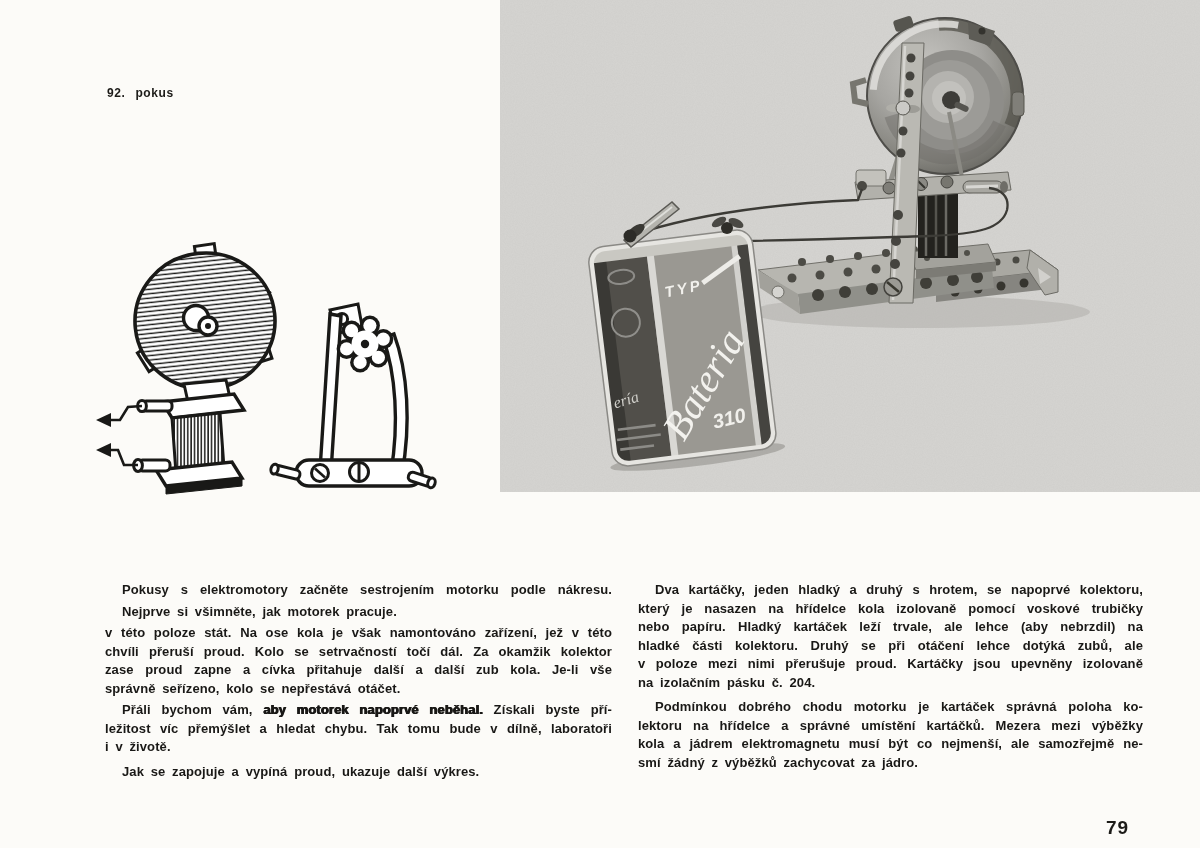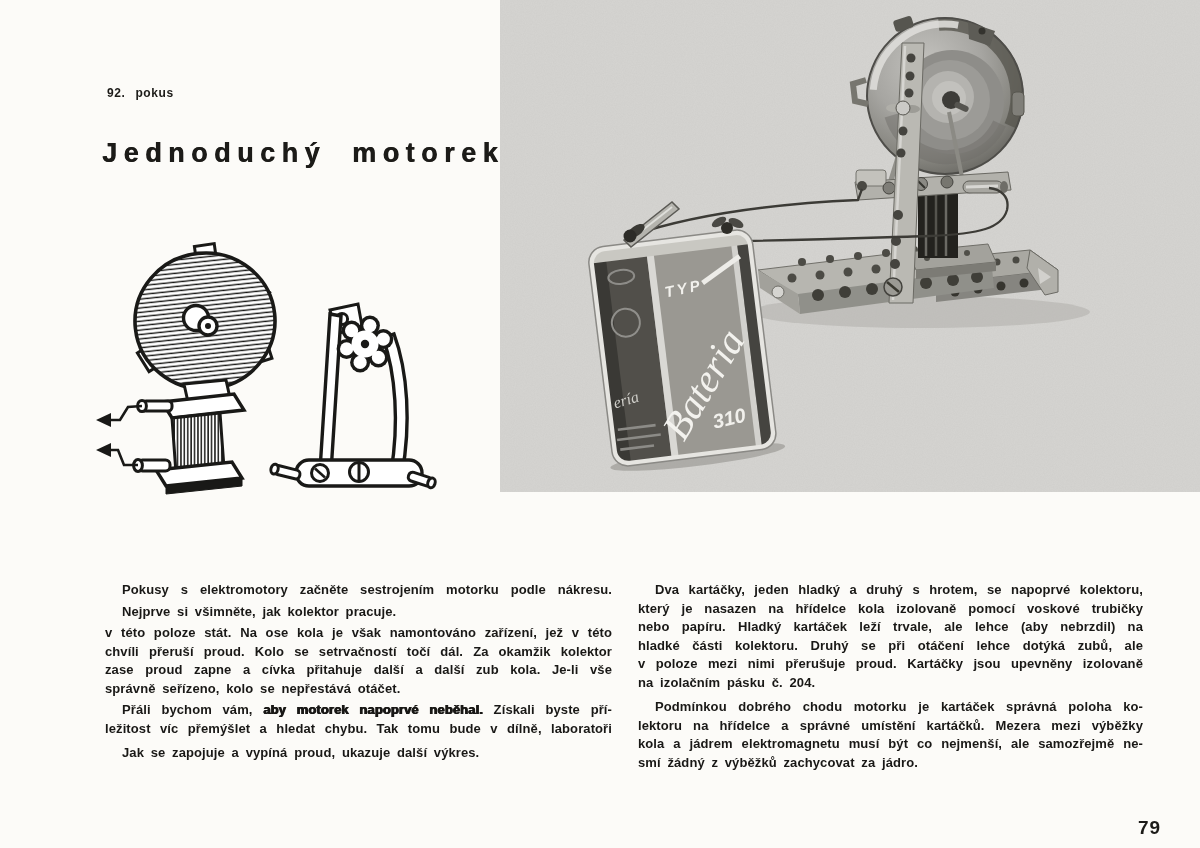--- a/index.html
+++ b/index.html
@@ -27,30 +27,29 @@
   }
   .col-left{left:105px;}
   .col-right{left:638px;width:505px;}
   .para{margin:0;}
   .tline{text-align:left;}
   .tline.just{text-align:justify;text-align-last:justify;}
   .tline.ind{text-indent:17px;}
   .emph{text-shadow:.7px 0 currentColor,-.35px 0 currentColor;}
   .pageno{
     position:absolute;left:1106px;top:817px;
-    font-size:19px;font-weight:700;letter-spacing:1px;margin-left:32px;
+    font-size:19px;font-weight:700;letter-spacing:1px;
   }
 </style>
 </head>
 <body>
 
 <div class="page">
 
   <div class="kicker">92. pokus</div>
-  <div class="title">Jednoduchý motorek</div>
 
   <div class="figure">
     <svg width="362" height="262" viewBox="0 0 362 262">
       <defs>
         <pattern id="hatchH" width="4" height="4.4" patternUnits="userSpaceOnUse">
           <rect width="4" height="4.4" fill="#ffffff"></rect>
           <rect y="1.4" width="4" height="1.4" fill="#191917"></rect>
         </pattern>
         <pattern id="hatchV" width="3.4" height="4" patternUnits="userSpaceOnUse">
           <rect width="3.4" height="4" fill="#ffffff"></rect>
@@ -338,31 +337,32 @@
         <circle cx="227" cy="228" r="6" fill="#2e2d28"></circle>
       </g>
     </svg>
   </div>
 
   <div class="col col-left" id="col-left">
       <div class="para">
         <div class="tline just ind"><span>Pokusy s elektromotory začněte sestrojením motorku podle nákresu.</span></div>
       </div>
       <div class="para" style="margin-top: 3px;">
-        <div class="tline ind"><span>Nejprve si všimněte, jak kolektor pracuje.</span></div>
+        <div class="tline ind"><span>Nejprve si všimněte, jak motorek pracuje.</span></div>
       </div>
       <div class="para" style="margin-top: 3px;">
         <div class="tline just"><span>v této poloze stát. Na ose kola je však namontováno zařízení, jež v této</span></div>
         <div class="tline just"><span>chvíli přeruší proud. Kolo se setrvačností točí dál. Za okamžik kolektor</span></div>
         <div class="tline just"><span>zase proud zapne a cívka přitahuje další a další zub kola. Je-li vše</span></div>
         <div class="tline"><span>správně seřízeno, kolo se nepřestává otáčet.</span></div>
       </div>
       <div class="para" style="margin-top: 3px;">
         <div class="tline just ind"><span>Přáli bychom vám, </span><span class="emph">aby motorek napoprvé neběhal.</span><span> Získali byste pří-</span></div>
         <div class="tline just"><span>ležitost víc přemýšlet a hledat chybu. Tak tomu bude v dílně, laboratoři</span></div>
+        <div class="tline"><span>i v životě.</span></div>
       </div>
       <div class="para" style="margin-top: 6px;">
         <div class="tline ind"><span>Jak se zapojuje a vypíná proud, ukazuje další výkres.</span></div>
       </div>
     </div>
   <div class="col col-right" id="col-right">
       <div class="para">
         <div class="tline just ind"><span>Dva kartáčky, jeden hladký a druhý s hrotem, se napoprvé kolektoru,</span></div>
         <div class="tline just"><span>který je nasazen na hřídelce kola izolovaně pomocí voskové trubičky</span></div>
         <div class="tline just"><span>nebo papíru. Hladký kartáček leží trvale, ale lehce (aby nebrzdil) na</span></div>

